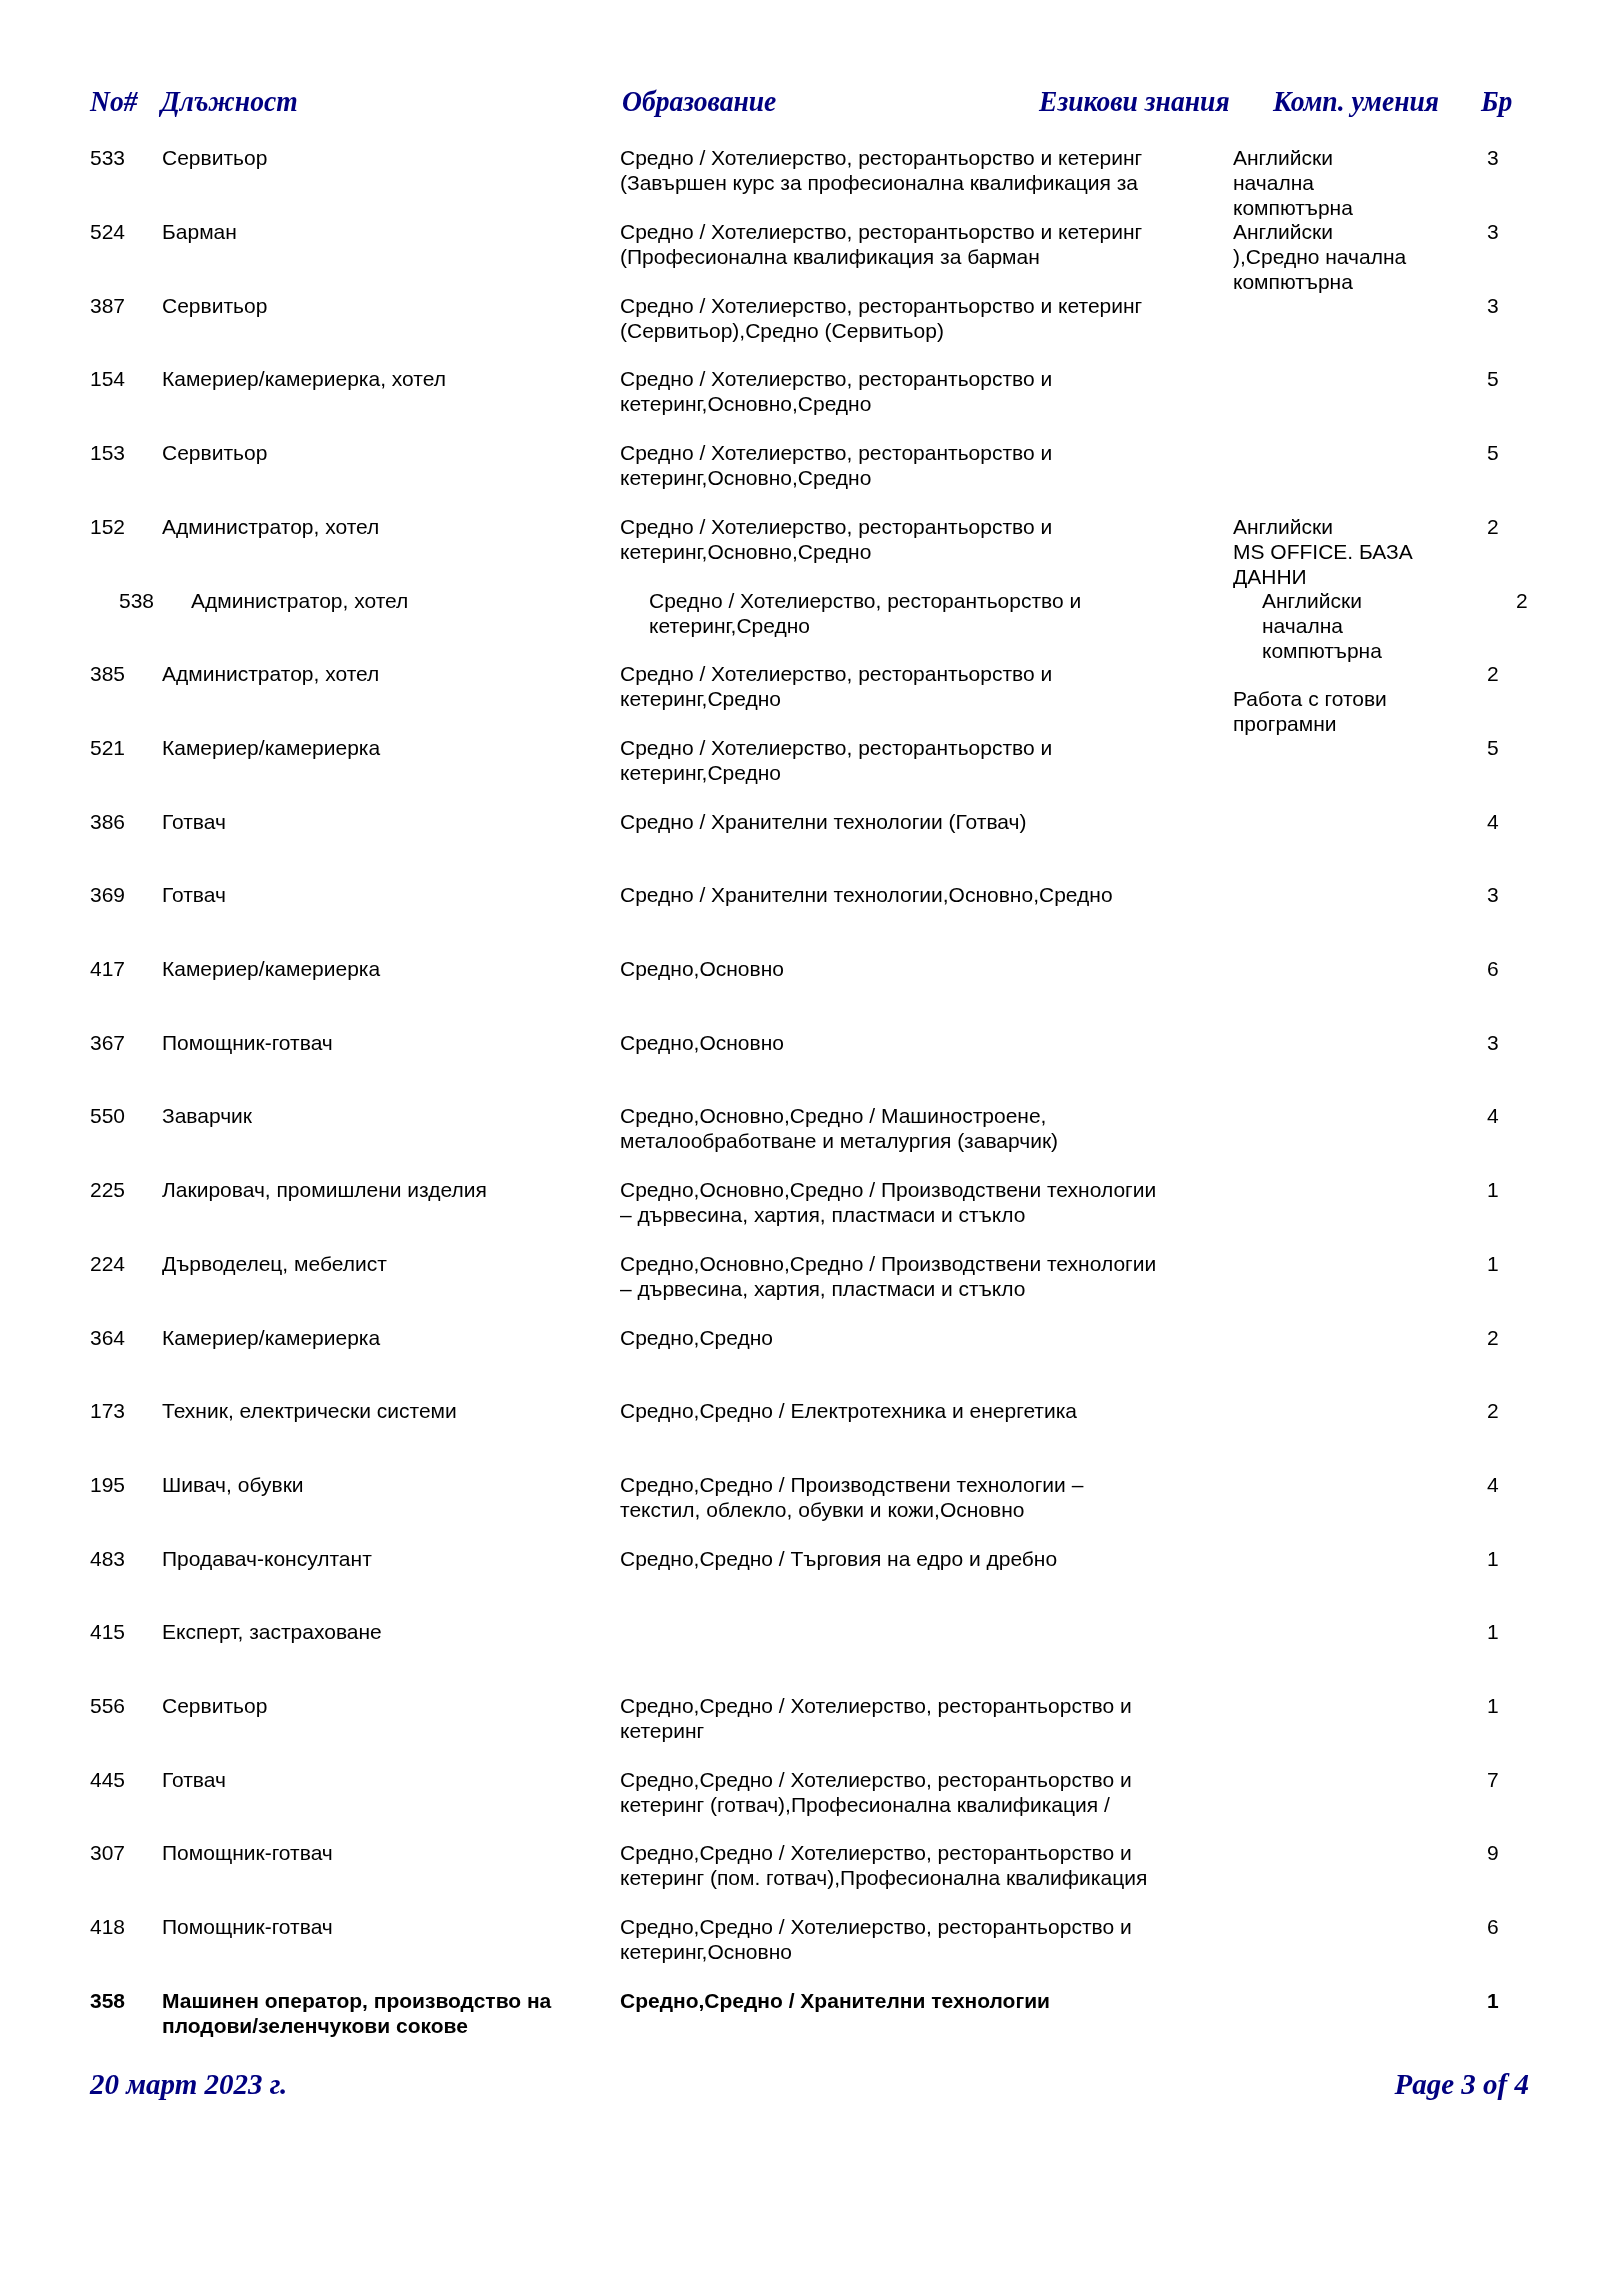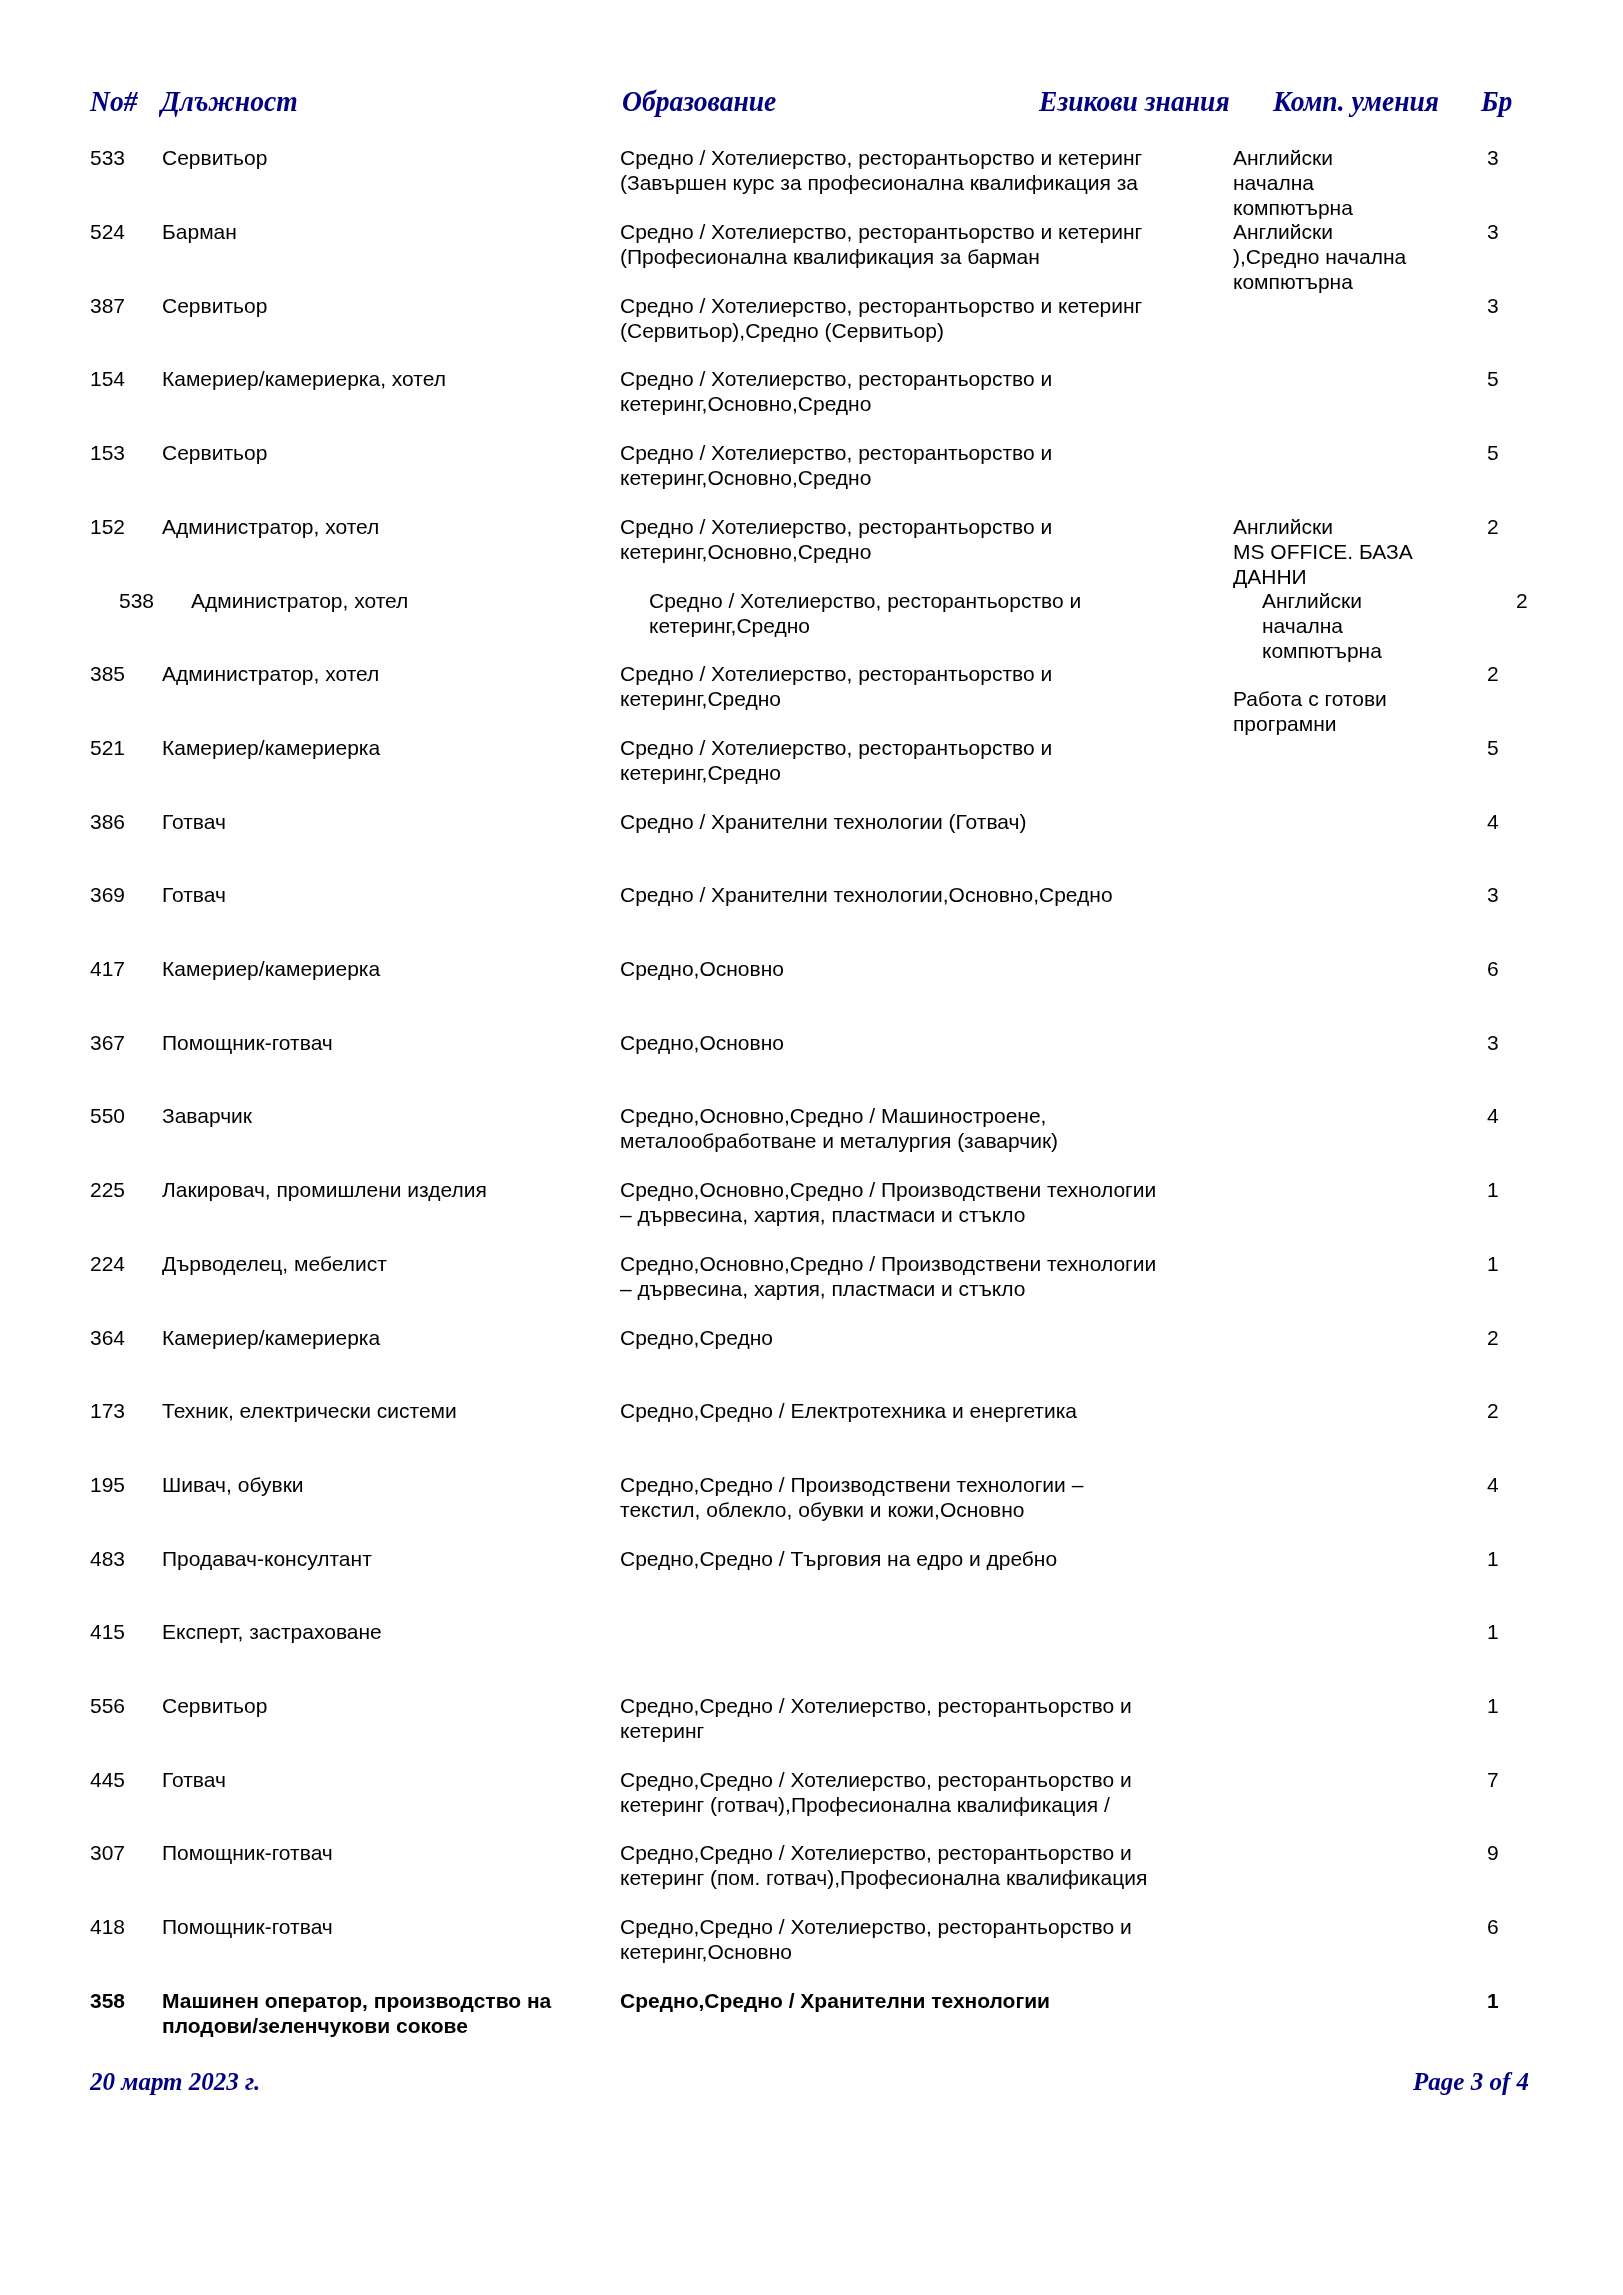--- a/index.html
+++ b/index.html
@@ -21,21 +21,21 @@
   }
   .c-no { left: 90px; }
   .c-job { left: 162px; width: 406px; }
   .c-edu { left: 620px; width: 576px; }
   .c-lang { left: 1233px; width: 216px; }
   .c-cnt { left: 1487px; }
   .footer {
     position: absolute; top: 2068px;
     font-family: "Liberation Serif", "DejaVu Serif", serif;
     font-style: italic; font-weight: bold;
-    font-size: 25px; color: #000080; white-space: nowrap;
+    font-size: 29px; color: #000080; white-space: nowrap;
   }
 </style>
 </head>
 <body>
 
 <div>
   <span class="hdr" style="left:90px">No#</span>
   <span class="hdr" style="left:161px">Длъжност</span>
   <span class="hdr" style="left:622px">Образование</span>
   <span class="hdr" style="left:1039px">Езикови знания</span>

